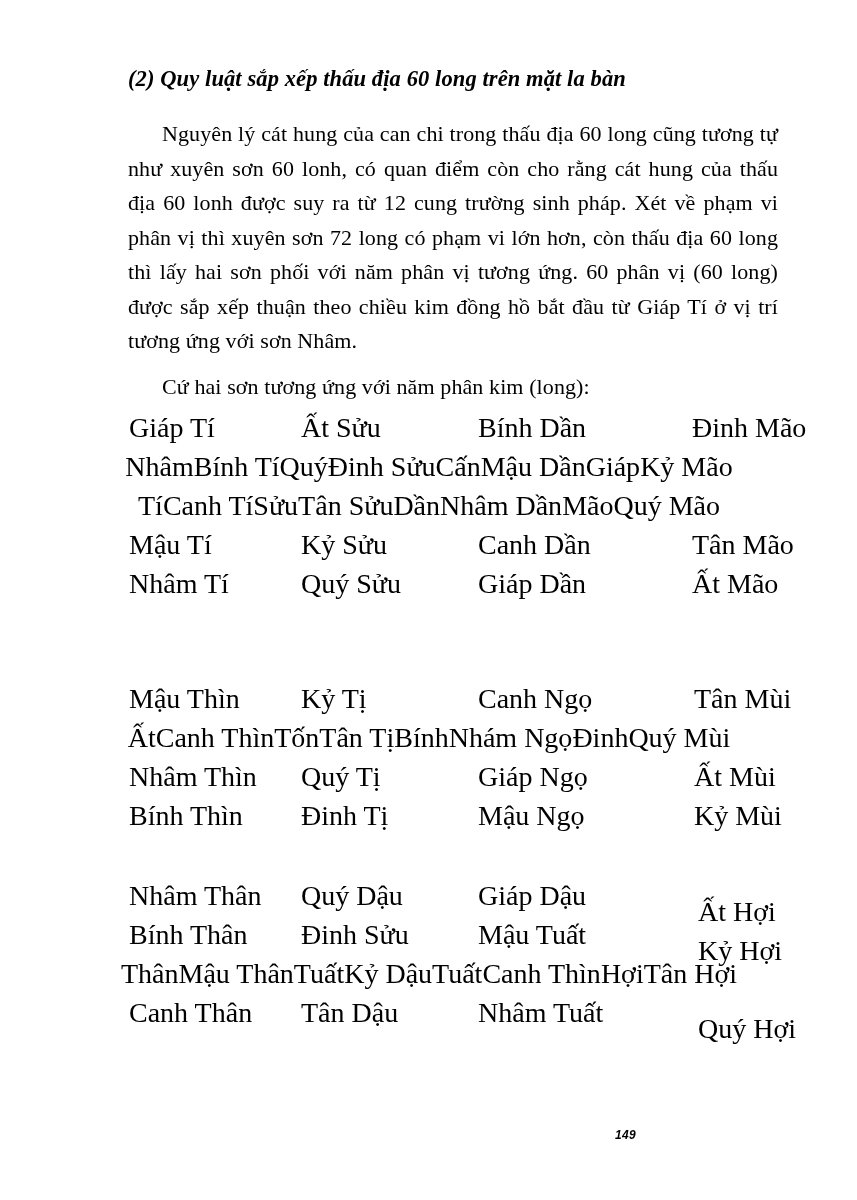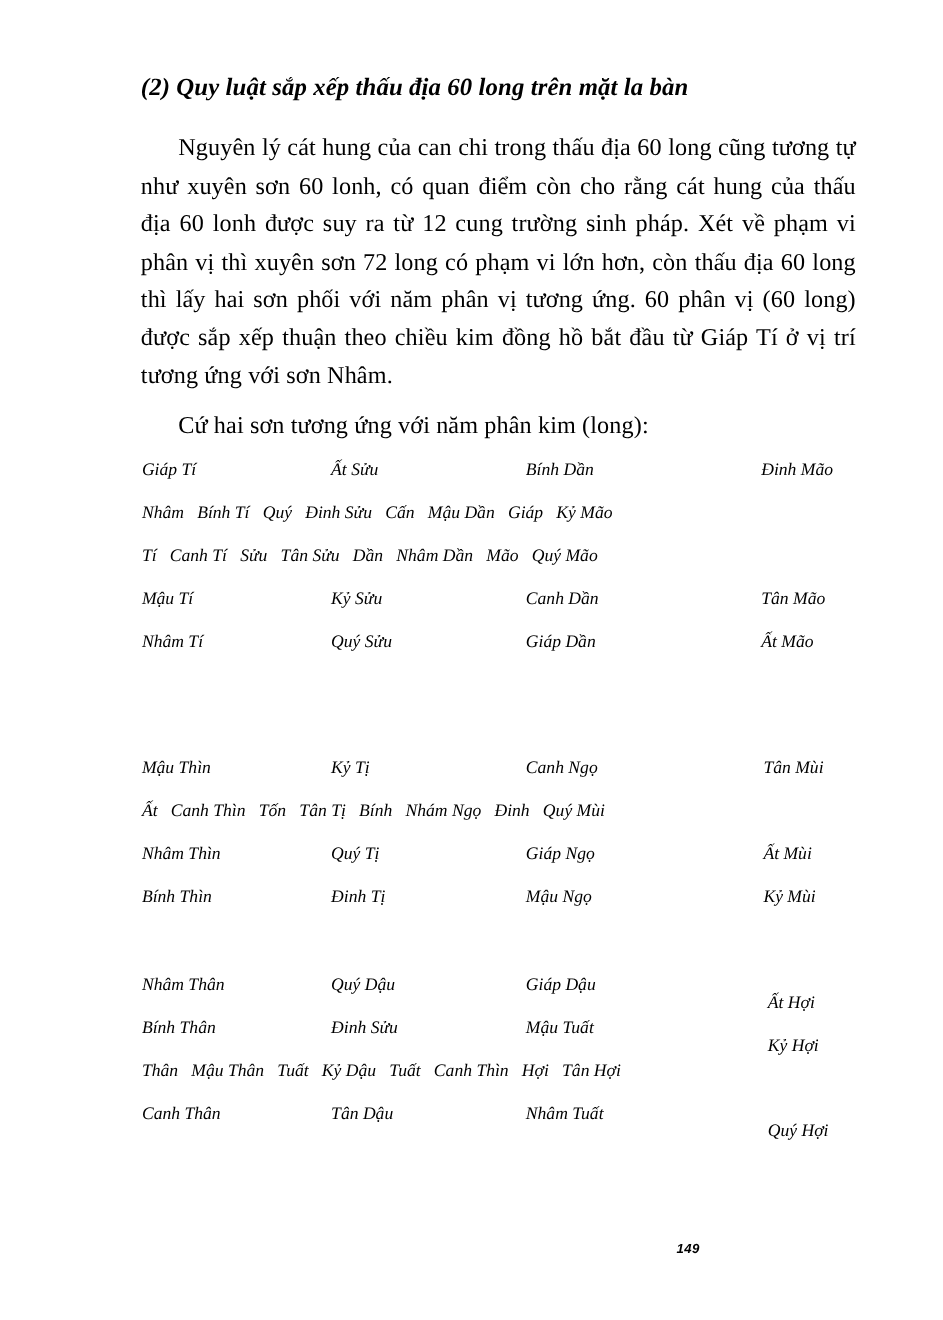--- a/index.html
+++ b/index.html
@@ -59,24 +59,23 @@
     left: 0;
     width: 857px;
   }
   .block-1 { top: 408px; }
   .block-2 { top: 643px; margin-top: 36px; }
   .block-3 { top: 876px; }
 
   .listing-row {
     position: relative;
     height: 39px;
-    font-size: 16px;
+    font-size: 28px;
     line-height: 39px;
     white-space: nowrap;
-    font-style: italic;
   }
 
   
   .listing-row.sparse { display: block; }
   .listing-row.sparse .cell {
     position: absolute;
     top: 0;
   }
   .listing-row.sparse .cell.c0 { left: 129px; }
   .listing-row.sparse .cell.c1 { left: 301px; }
@@ -84,24 +83,23 @@
   .listing-row.sparse .cell.c3 { left: 690px; }
 
   
   .block-1 .listing-row.sparse .cell.c3 { left: 692px; }
   .block-2 .listing-row.sparse .cell.c3 { left: 694px; }
   .block-3 .listing-row.sparse .cell.c3 { left: 698px; margin-top: 16px; }
 
   
   .listing-row.dense {
     display: flex;
-    justify-content: flex-start;
+    justify-content: center;
     padding: 0 128px 0 129px;
     box-sizing: border-box;
-    gap: 12px;
   }
   .listing-row.dense .cell {
     flex: 0 0 auto;
   }
 
   
   .page-number {
     position: absolute;
     right: 70px;
     top: 1128px;

